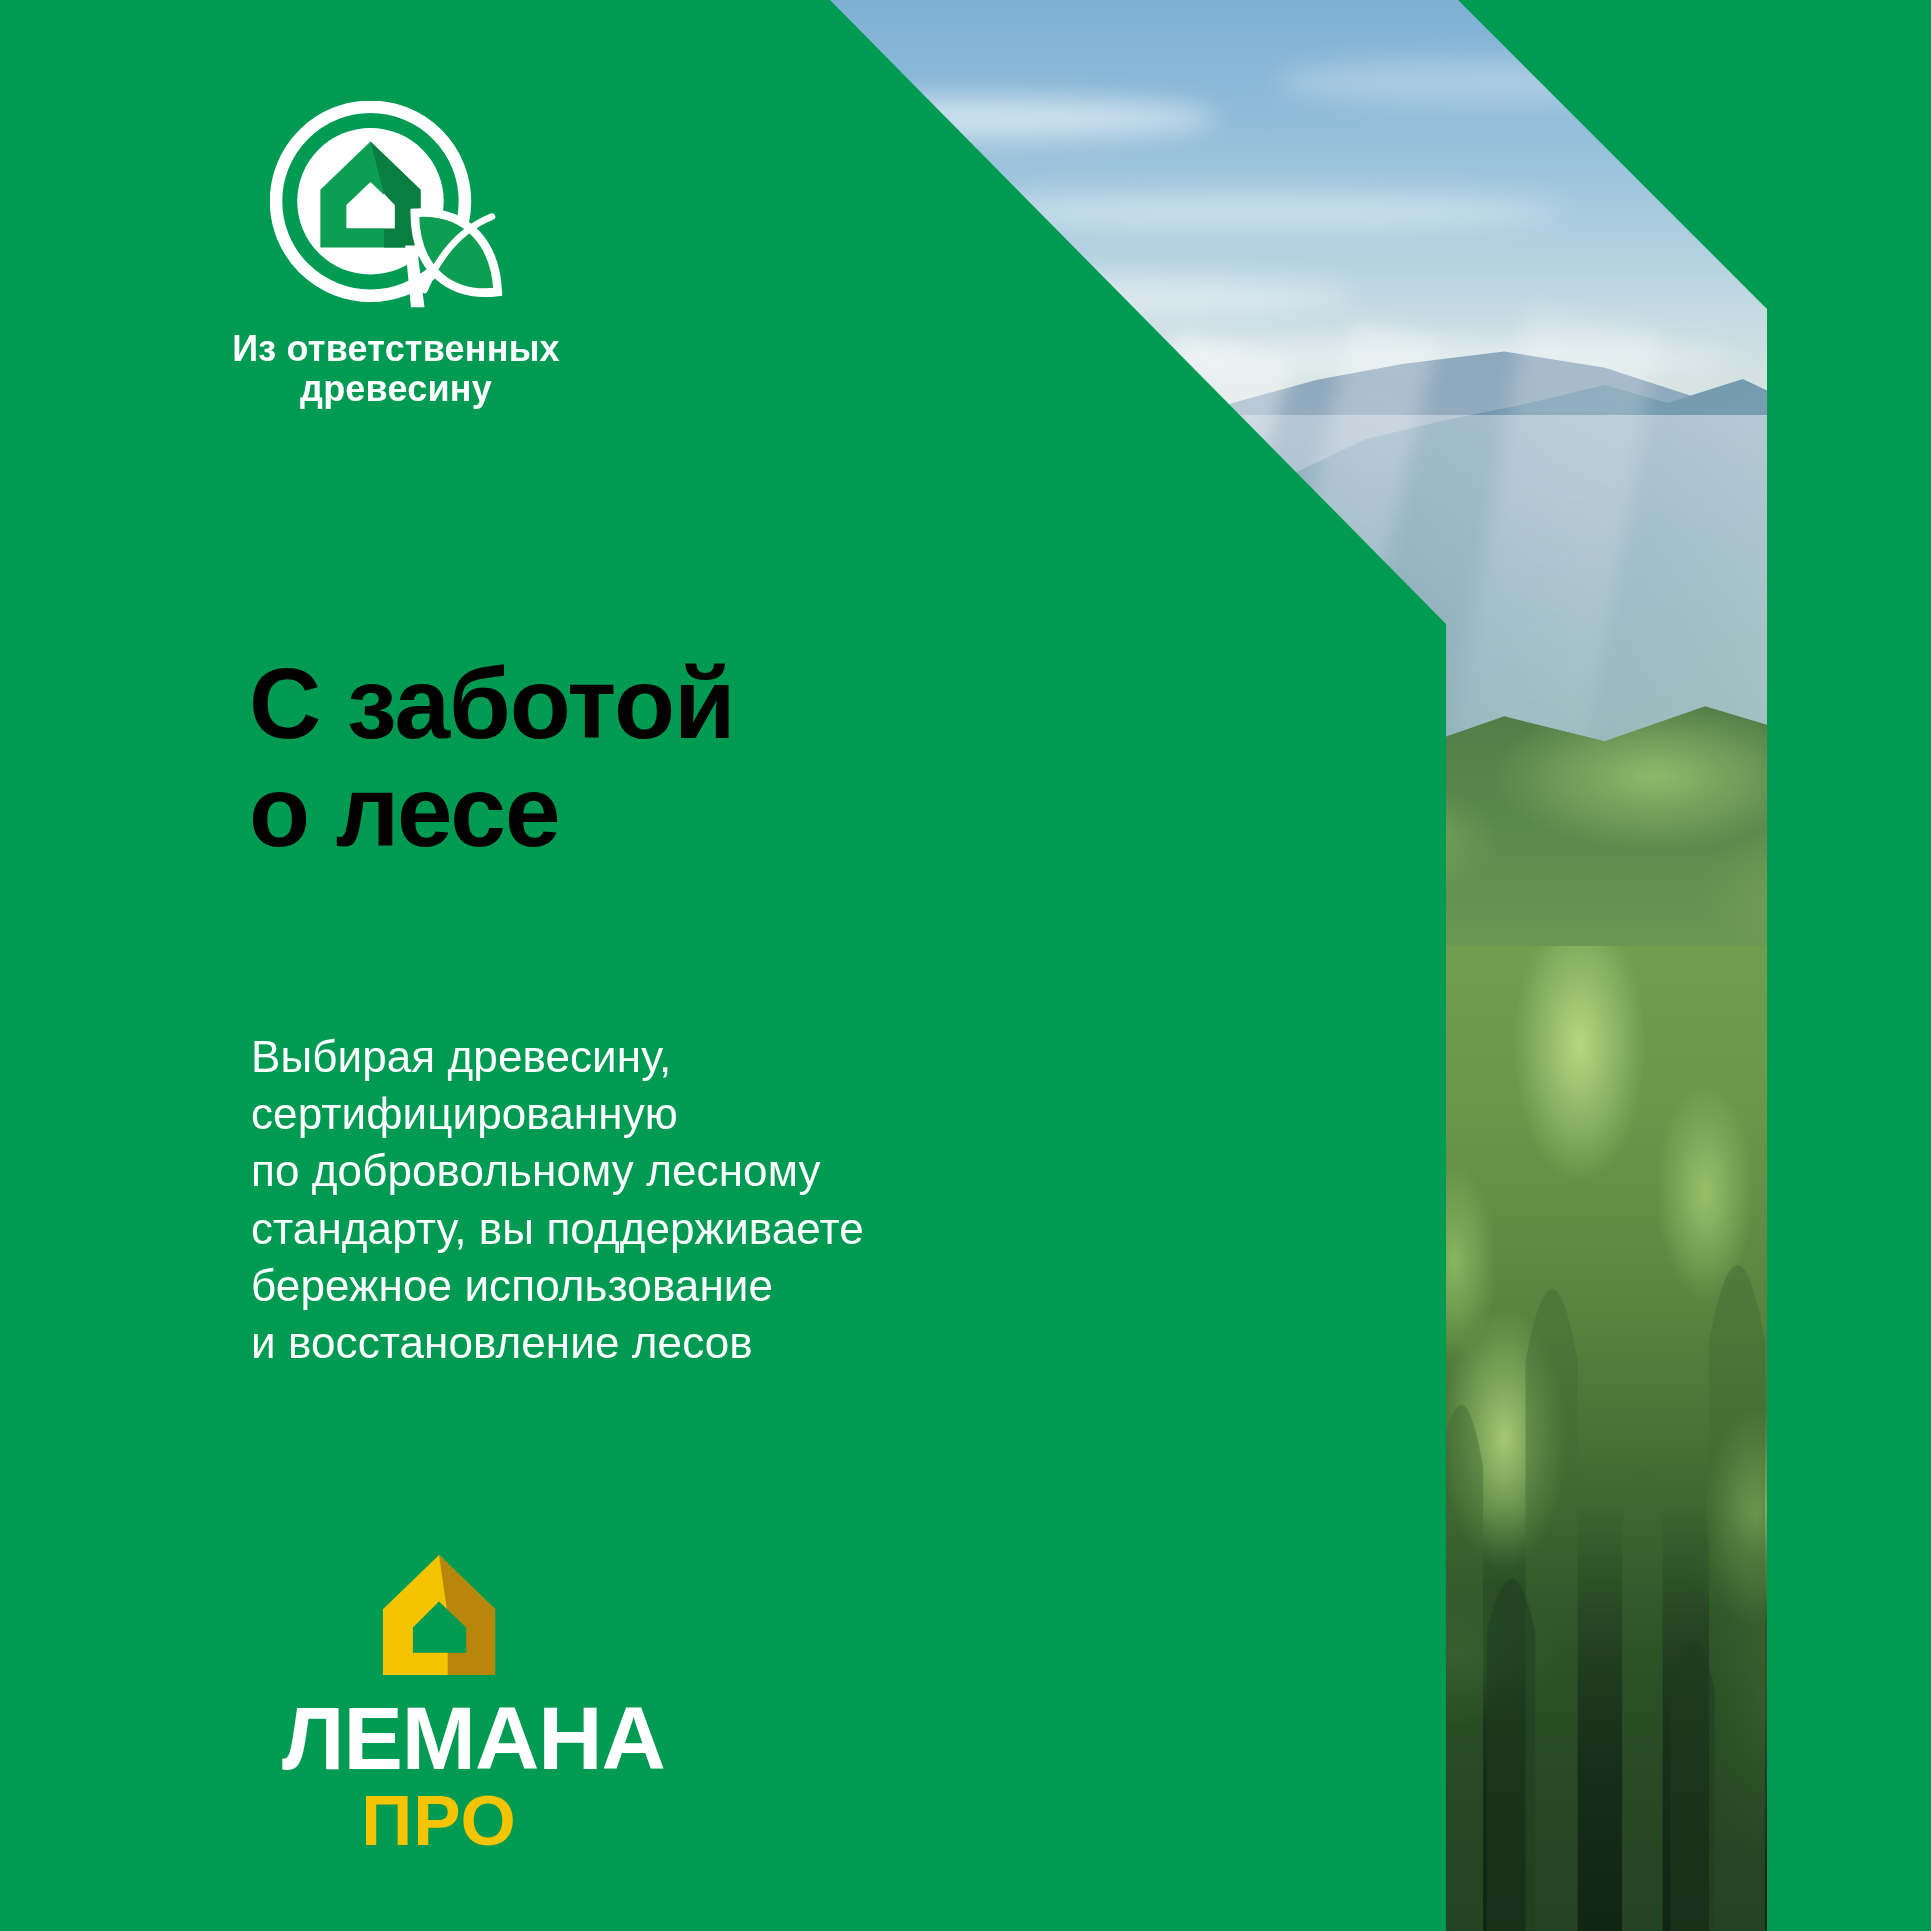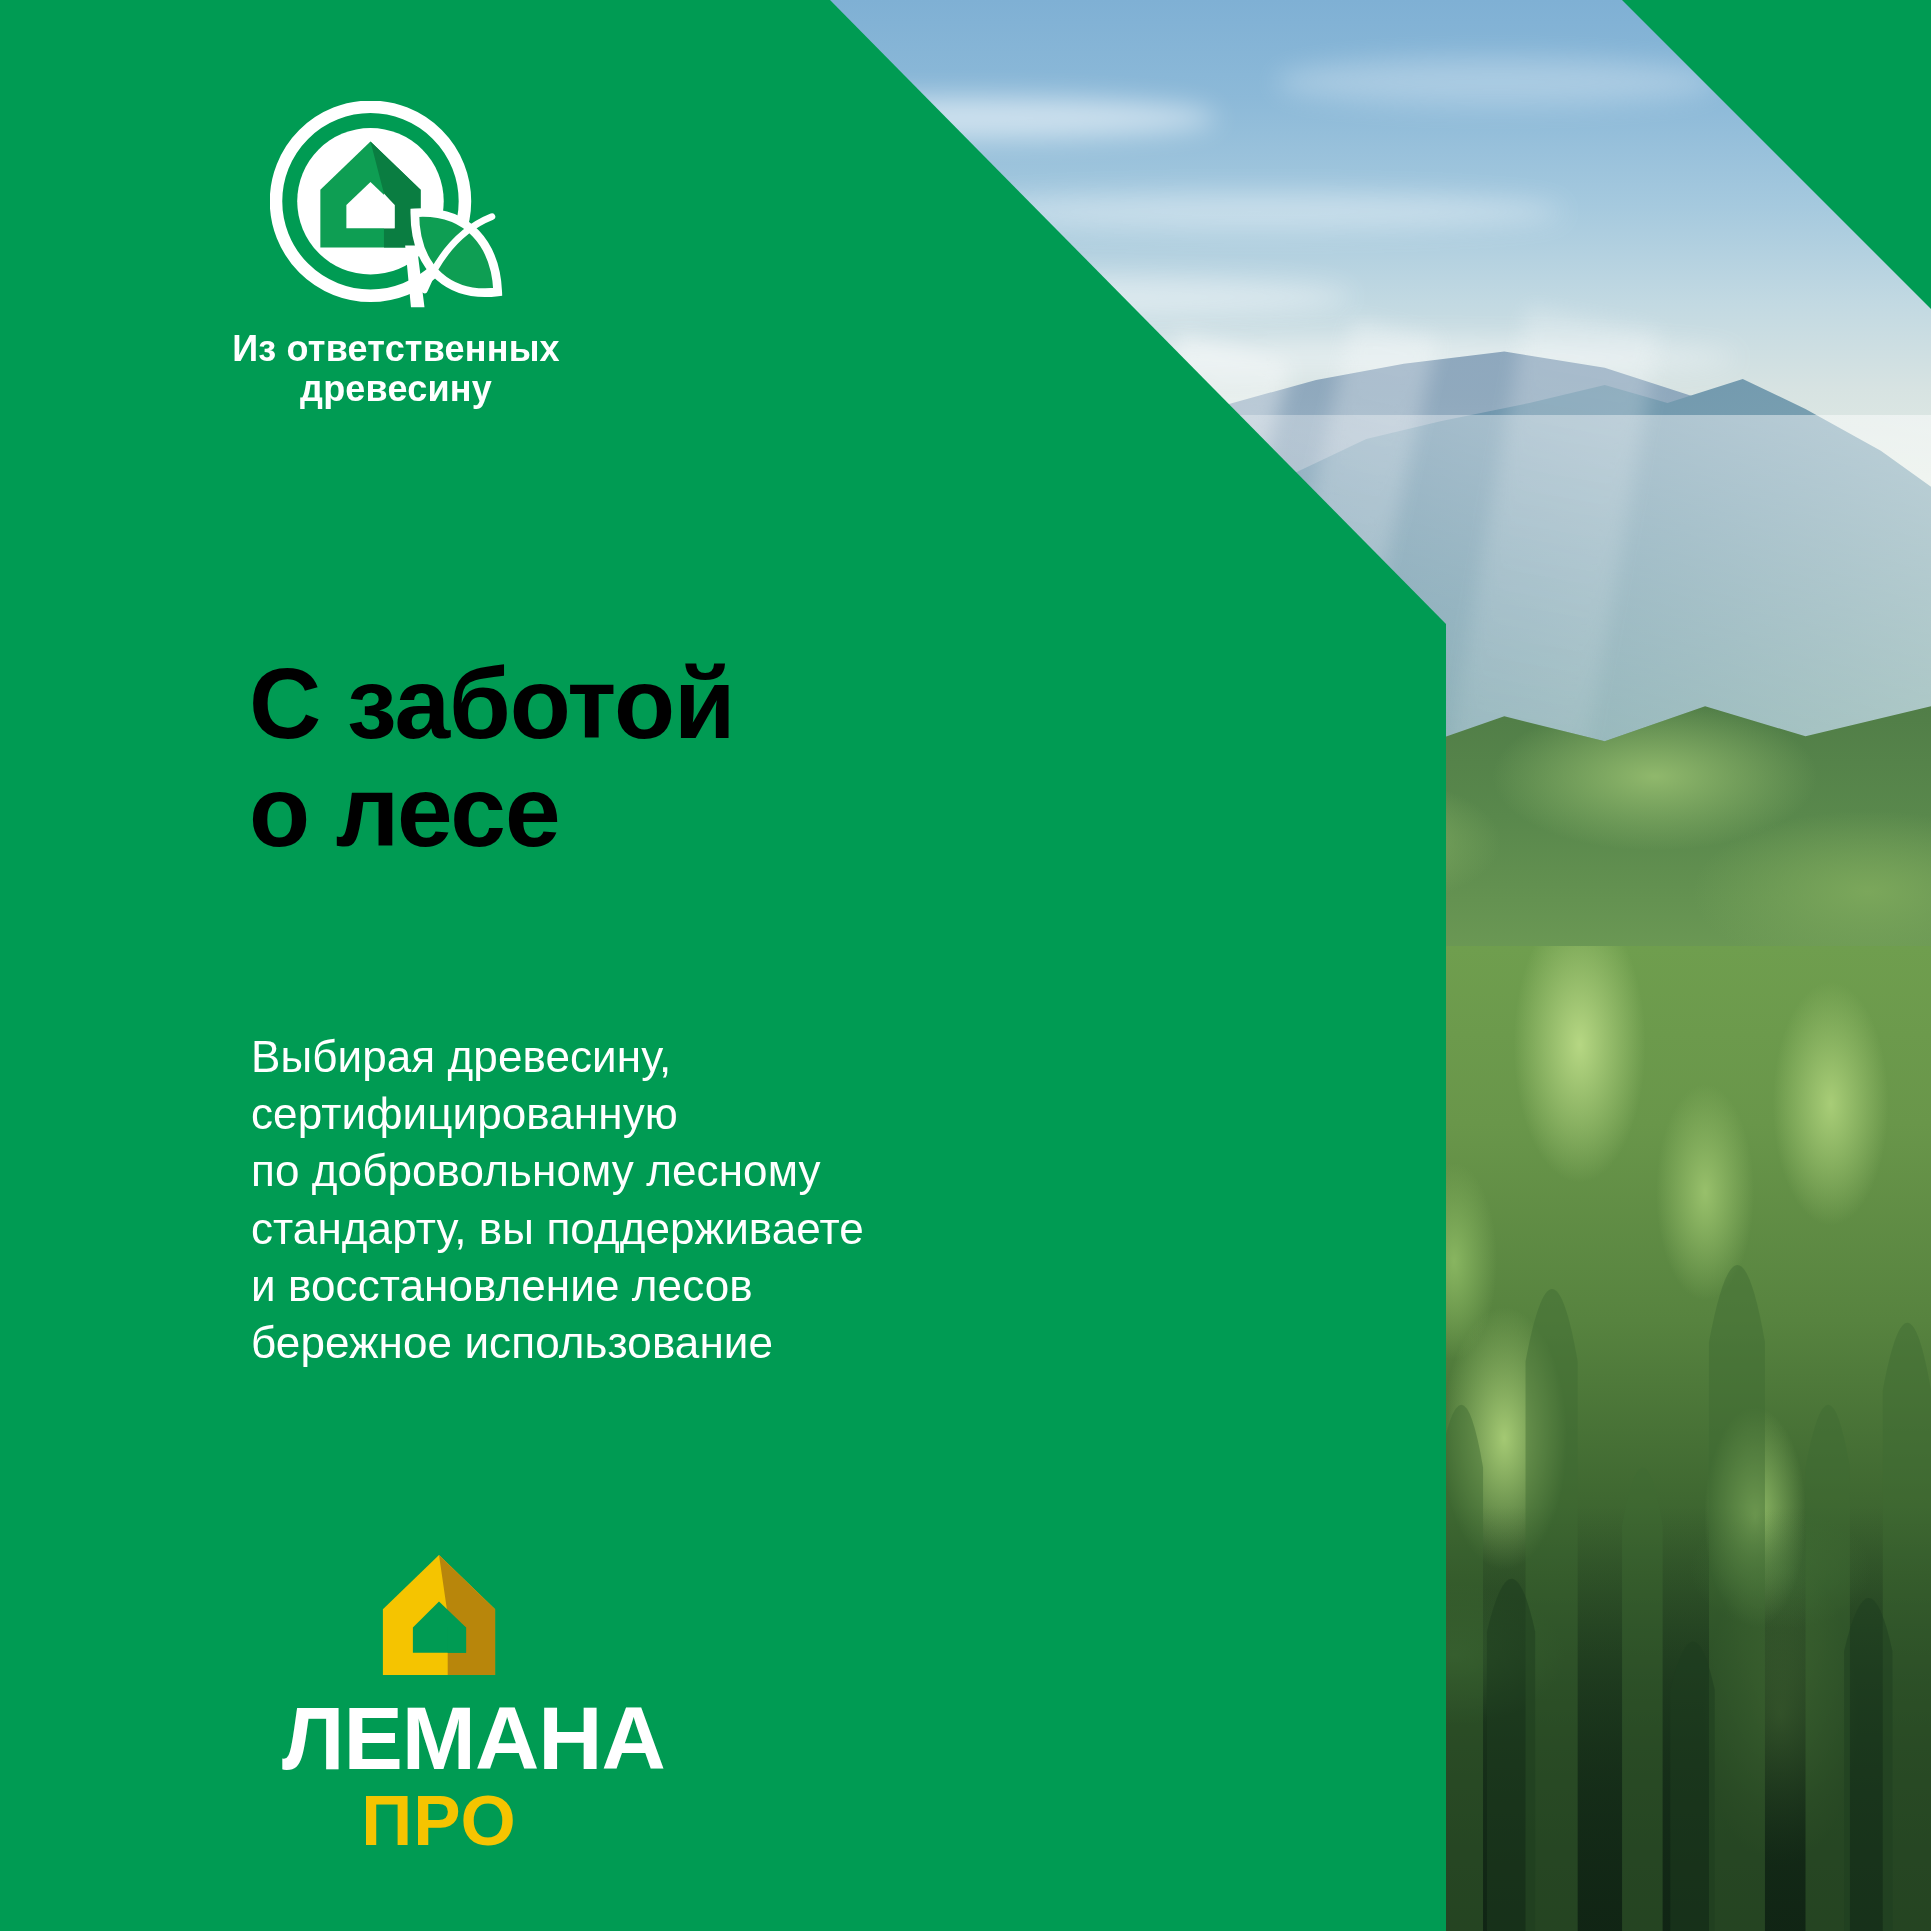--- a/index.html
+++ b/index.html
@@ -5,21 +5,21 @@
 <style>
   html,body{margin:0;padding:0;}
   body{
     width:1931px;height:1931px;
     font-family:"Liberation Sans", sans-serif;
     background:#009B53;
     overflow:hidden;
   }
   .poster{
     position:relative;
-    width:1931px;height:1931px;
+    width:1767px;height:1931px;
     background:#009B53;
     overflow:hidden;
   }
 
   
   .photo-layer{
     position:absolute;
     left:0;top:0;width:1931px;height:1931px;
     overflow:hidden;
   }
@@ -311,22 +311,22 @@
     <div class="headline">
       <span>С заботой</span>
       <span>о лесе</span>
     </div>
 
     <div class="body-copy">
       <span>Выбирая древесину,</span>
       <span>сертифицированную</span>
       <span>по добровольному лесному</span>
       <span>стандарту, вы поддерживаете</span>
+      <span>бережное использование</span>
       <span>и восстановление лесов</span>
-      <span>бережное использование</span>
     </div>
 
     <div class="brand">
       <svg class="brand-house" width="118" height="124" viewBox="0 0 122 128" xmlns="http://www.w3.org/2000/svg">
         <path d="M61 2 L119 58 L119 126 L3 126 L3 58 Z" fill="#F5C400"></path>
         <path d="M61 2 L119 58 L119 126 L70 126 L70 64 Z" fill="#B8860B"></path>
         <path d="M61 50 L89 77 L89 103 L34 103 L34 77 Z" fill="#009B53"></path>
         <path d="M70 64 L89 77 L89 103 L70 103 Z" fill="#009B53"></path>
       </svg>
       <div class="brand-name">ЛЕМАНА</div>

